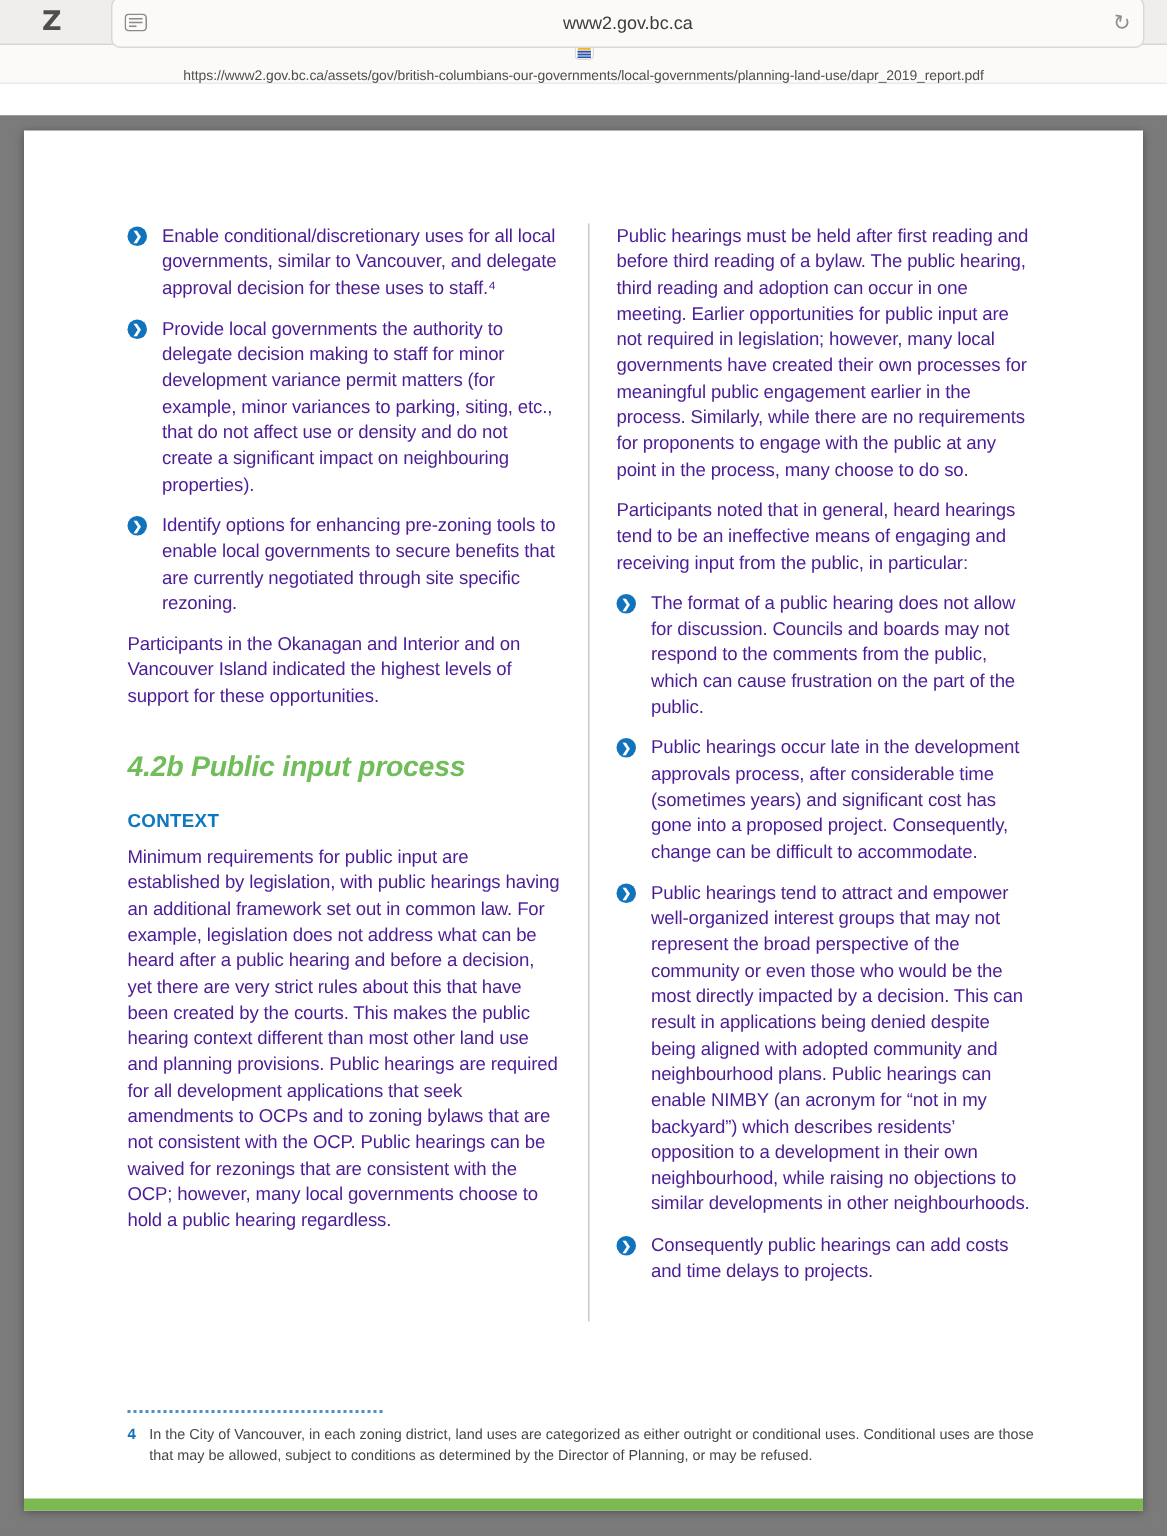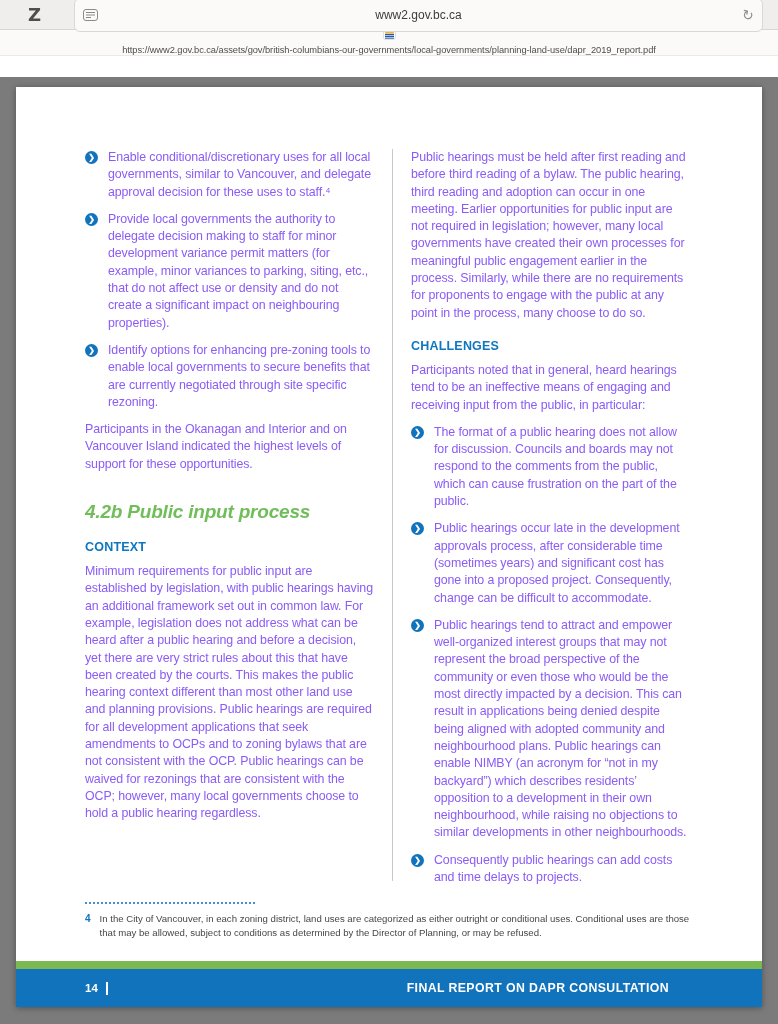--- a/index.html
+++ b/index.html
@@ -52,21 +52,21 @@
     flex:1; padding:62px 70px 0 69px;
     display:flex; flex-direction:column; overflow:hidden;
   }
 
   .columns { display:flex; }
   .col-left  { width:289px; flex:none; }
   .col-divider { width:1px; background:#c9c9c9; height:732px; margin:0 18px; flex:none; }
   .col-right { flex:1; min-width:0; }
 
   .body-text, .bullet-text {
-    font-size:12.4px; line-height:17.3px; color:#8b5cf6; letter-spacing:-0.1px;
+    font-size:12.4px; line-height:17.3px; color:#4c1d95; letter-spacing:-0.1px;
   }
   p.body-text { margin:0 0 10px; }
 
   .bullet { display:flex; margin:0 0 10px; }
   .bullet-icon {
     width:13px; height:13px; border-radius:50%; background:#1173bb;
     color:#ffffff; font-size:8px; font-weight:bold;
     display:flex; align-items:center; justify-content:center;
     margin:2px 10px 0 0; flex:none;
   }
@@ -159,21 +159,20 @@
 
           <div class="minihead">CONTEXT</div>
           <p class="body-text">Minimum requirements for public input are established by legislation, with public hearings having an additional framework set out in common law. For example, legislation does not address what can be heard after a public hearing and before a decision, yet there are very strict rules about this that have been created by the courts. This makes the public hearing context different than most other land use and planning provisions. Public hearings are required for all development applications that seek amendments to OCPs and to zoning bylaws that are not consistent with the OCP. Public hearings can be waived for rezonings that are consistent with the OCP; however, many local governments choose to hold a public hearing regardless.</p>
         </div>
 
         <div class="col-divider"></div>
 
         <div class="col-right">
           <p class="body-text">Public hearings must be held after first reading and before third reading of a bylaw. The public hearing, third reading and adoption can occur in one meeting. Earlier opportunities for public input are not required in legislation; however, many local governments have created their own processes for meaningful public engagement earlier in the process. Similarly, while there are no requirements for proponents to engage with the public at any point in the process, many choose to do so.</p>
 
-          <div class="minihead">CHALLENGES</div>
           <p class="body-text">Participants noted that in general, heard hearings tend to be an ineffective means of engaging and receiving input from the public, in particular:</p>
 
           <div class="bullet">
             <span class="bullet-icon">❯</span>
             <span class="bullet-text">The format of a public hearing does not allow for discussion. Councils and boards may not respond to the comments from the public, which can cause frustration on the part of the public.</span>
           </div>
           <div class="bullet">
             <span class="bullet-icon">❯</span>
             <span class="bullet-text">Public hearings occur late in the development approvals process, after considerable time (sometimes years) and significant cost has gone into a proposed project. Consequently, change can be difficult to accommodate.</span>
           </div>
@@ -191,21 +190,14 @@
       <div class="footnote-block">
         <div class="dotted-rule"></div>
         <div class="footnote">
           <span class="fn-num">4</span>
           <span class="fn-text">In the City of Vancouver, in each zoning district, land uses are categorized as either outright or conditional uses. Conditional uses are those that may be allowed, subject to conditions as determined by the Director of Planning, or may be refused.</span>
         </div>
       </div>
     </div>
 
     <div class="bar-green"></div>
-    <div class="bar-blue">
-      <div class="pagenum-wrap">
-        <span class="pagenum">14</span>
-        <span class="pagenum-sep"></span>
-      </div>
-      <div class="footer-title">FINAL REPORT ON DAPR CONSULTATION</div>
-    </div>
   </div>
 </div>
 
 </body></html>

